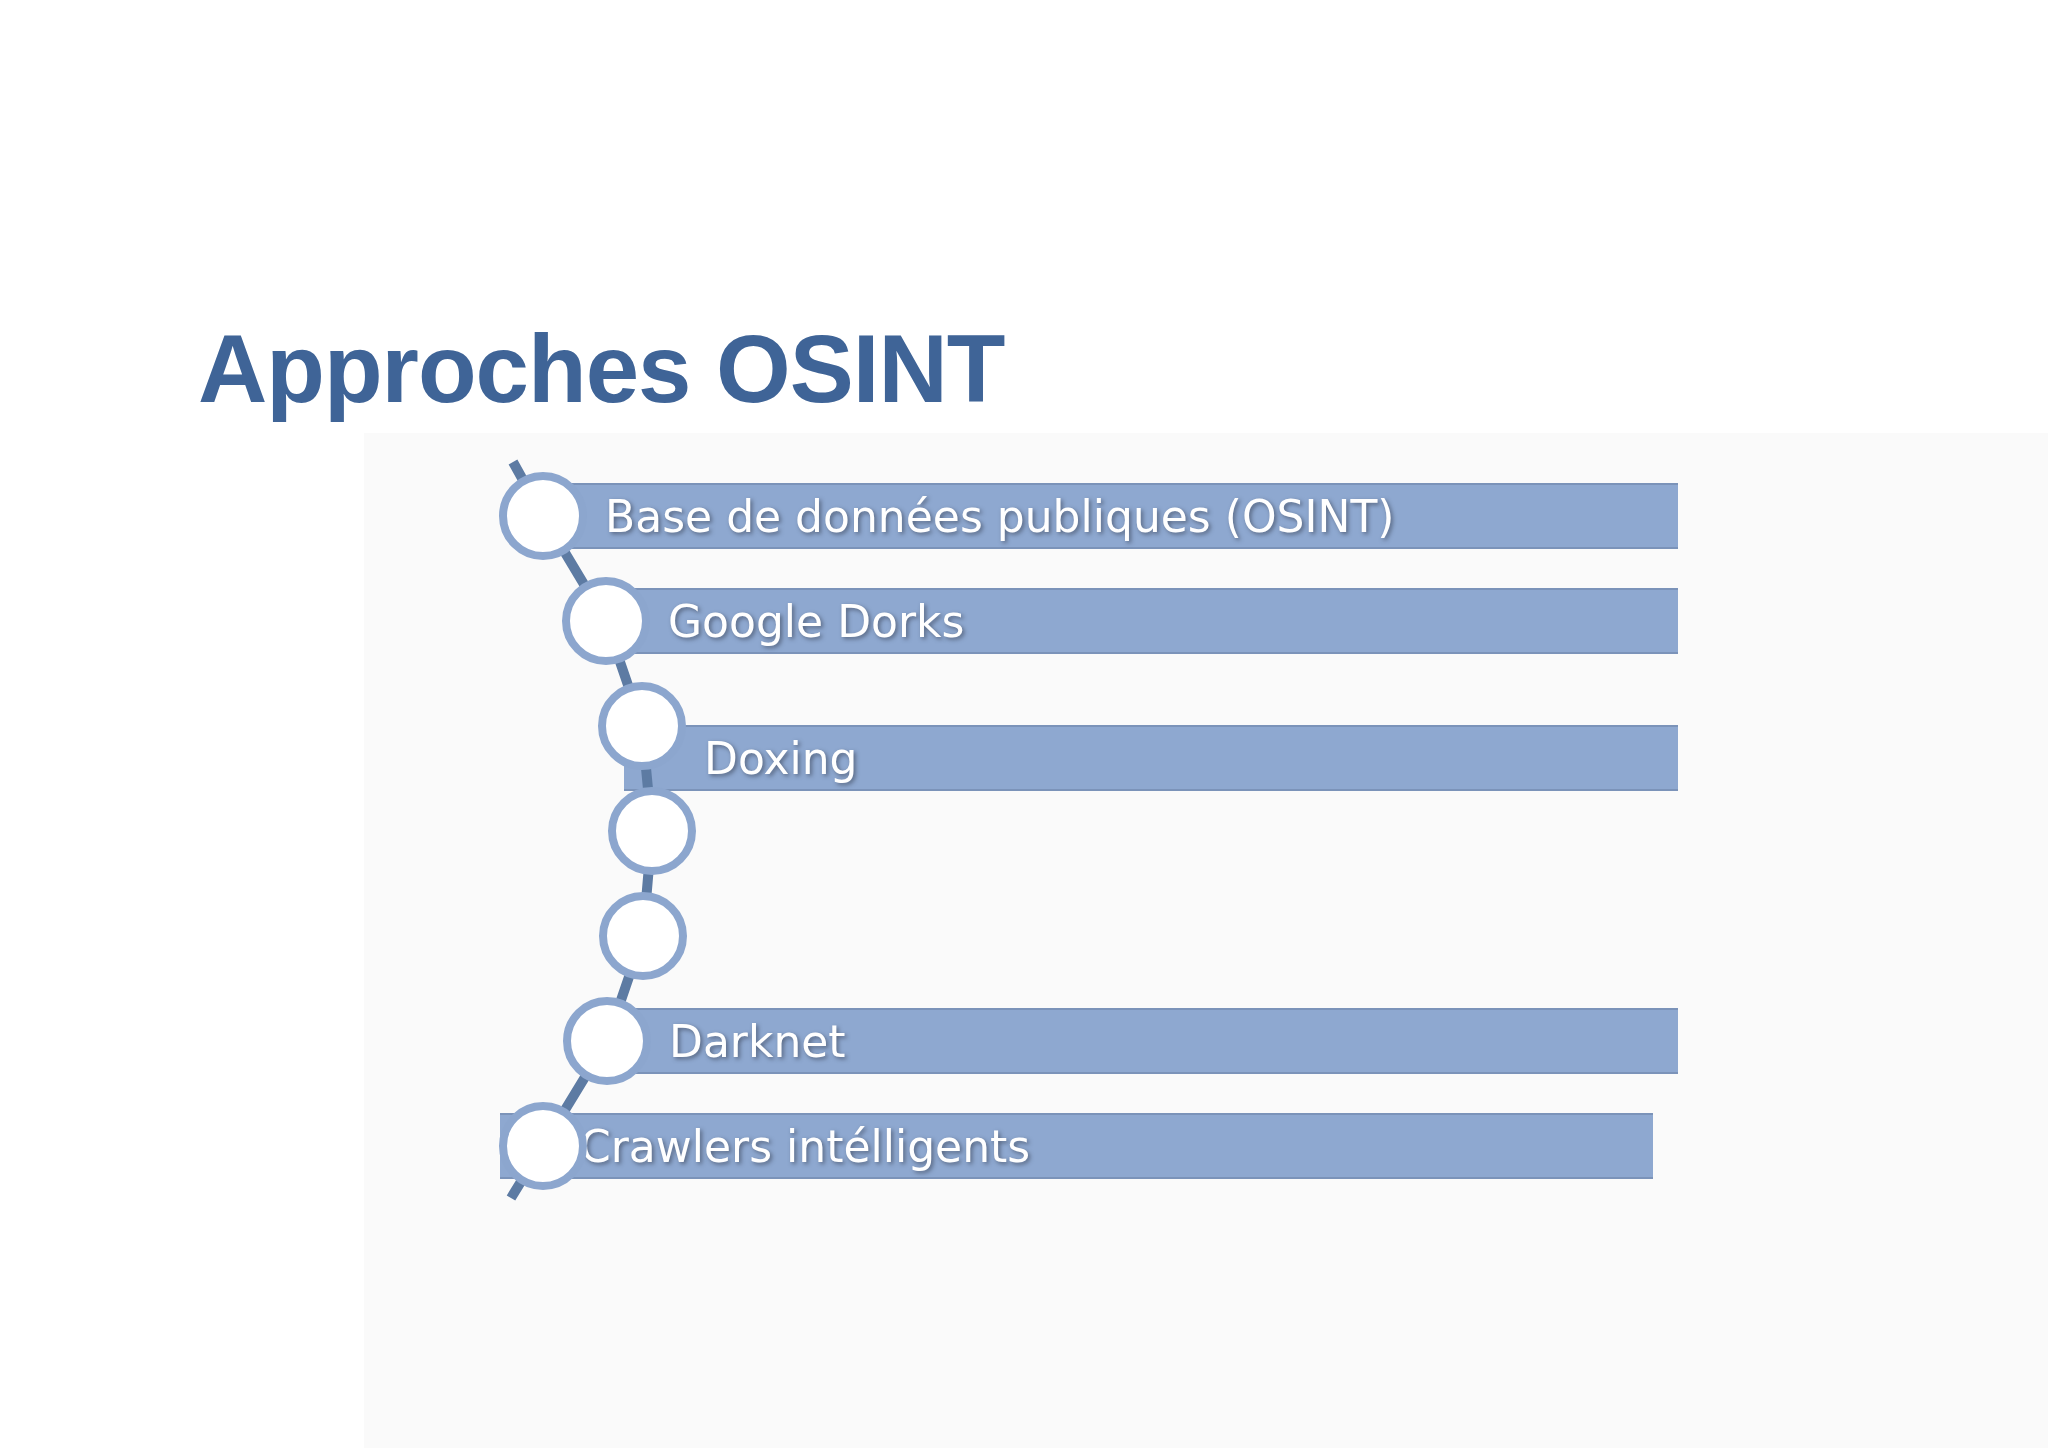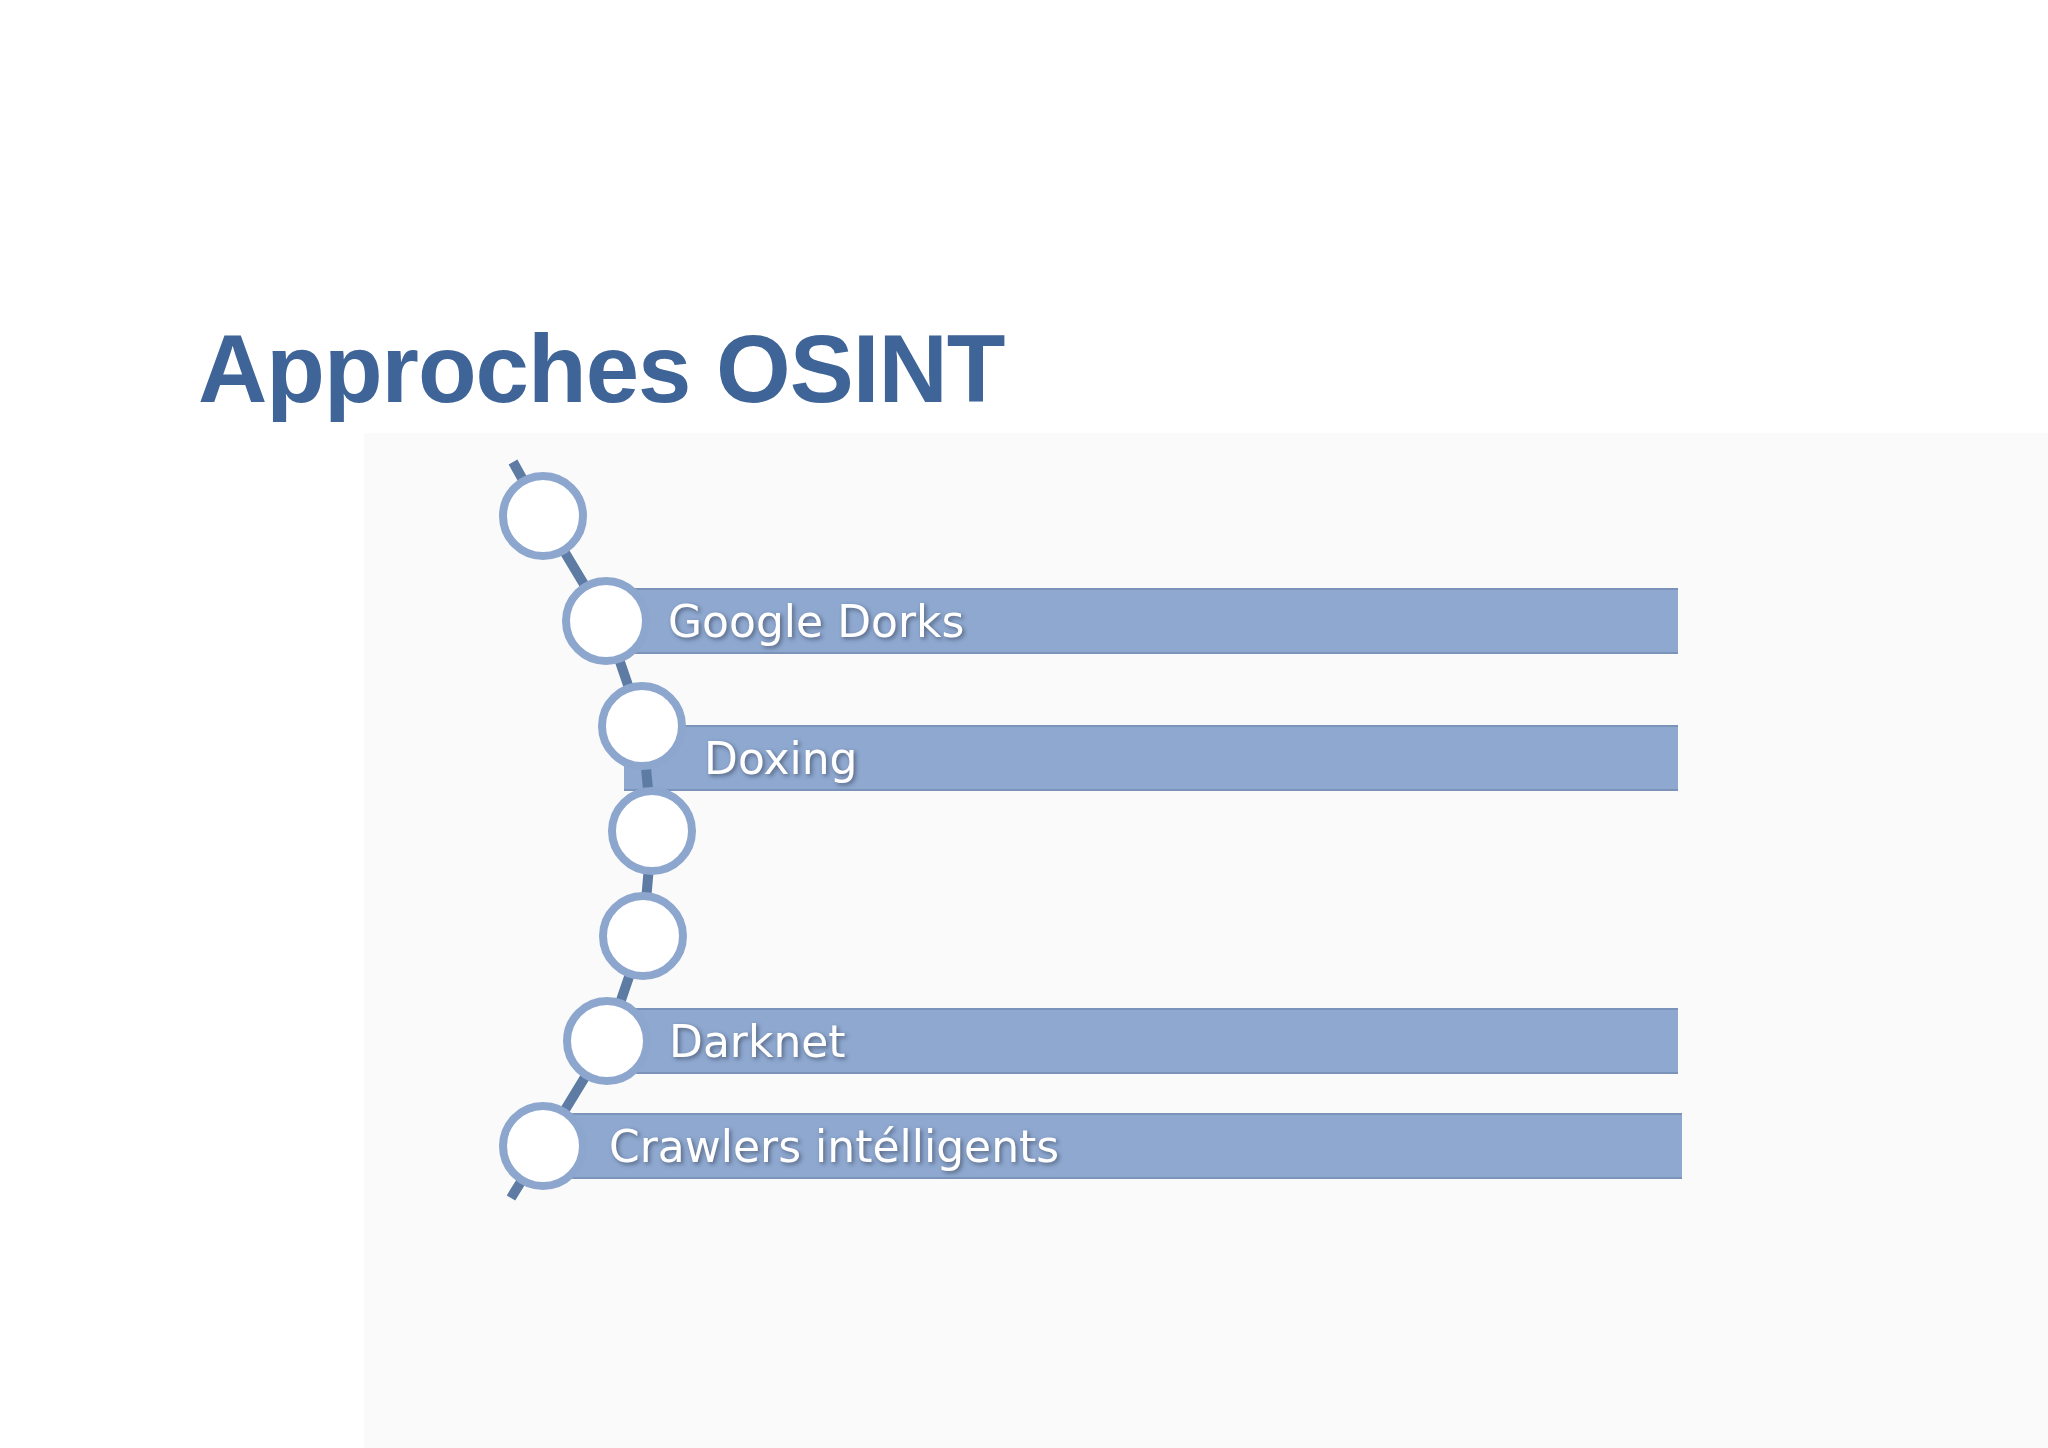--- a/index.html
+++ b/index.html
@@ -65,30 +65,33 @@
 </style>
 </head>
 <body>
 
 <div class="slide">
 
   <div class="content-panel"></div>
 
   <div class="slide-title">Approches OSINT</div>
 
+  <div class="step-bar" style="left:525px; top:483px; width:1153px;">
+    <span class="step-label">Base de données publiques (OSINT)</span>
+  </div>
   <div class="step-bar" style="left:588px; top:588px; width:1090px;">
     <span class="step-label">Google Dorks</span>
   </div>
   <div class="step-bar" style="left:624px; top:693px; width:1054px;margin-top:32px;">
     <span class="step-label">Doxing</span>
   </div>
   <div class="step-bar" style="left:589px; top:1008px; width:1089px;">
     <span class="step-label">Darknet</span>
   </div>
-  <div class="step-bar" style="left:529px; top:1113px; width:1153px;">
+  <div class="step-bar" style="left:500px; top:1113px; width:1153px;">
     <span class="step-label">Crawlers intélligents</span>
   </div>
 
   <svg class="diagram-svg" viewBox="0 0 2048 1448">
     <polyline points="513,462 543,516 606,621 642,726 652,831 643,936 607,1041 543,1146 511,1198" fill="none" stroke="#5d7ba3" stroke-width="10" stroke-linejoin="round"></polyline>
     <circle cx="543" cy="516" r="40" fill="#ffffff" stroke="#8ca6ce" stroke-width="8"></circle>
     <circle cx="606" cy="621" r="40" fill="#ffffff" stroke="#8ca6ce" stroke-width="8"></circle>
     <circle cx="642" cy="726" r="40" fill="#ffffff" stroke="#8ca6ce" stroke-width="8"></circle>
     <circle cx="652" cy="831" r="40" fill="#ffffff" stroke="#8ca6ce" stroke-width="8"></circle>
     <circle cx="643" cy="936" r="40" fill="#ffffff" stroke="#8ca6ce" stroke-width="8"></circle>

